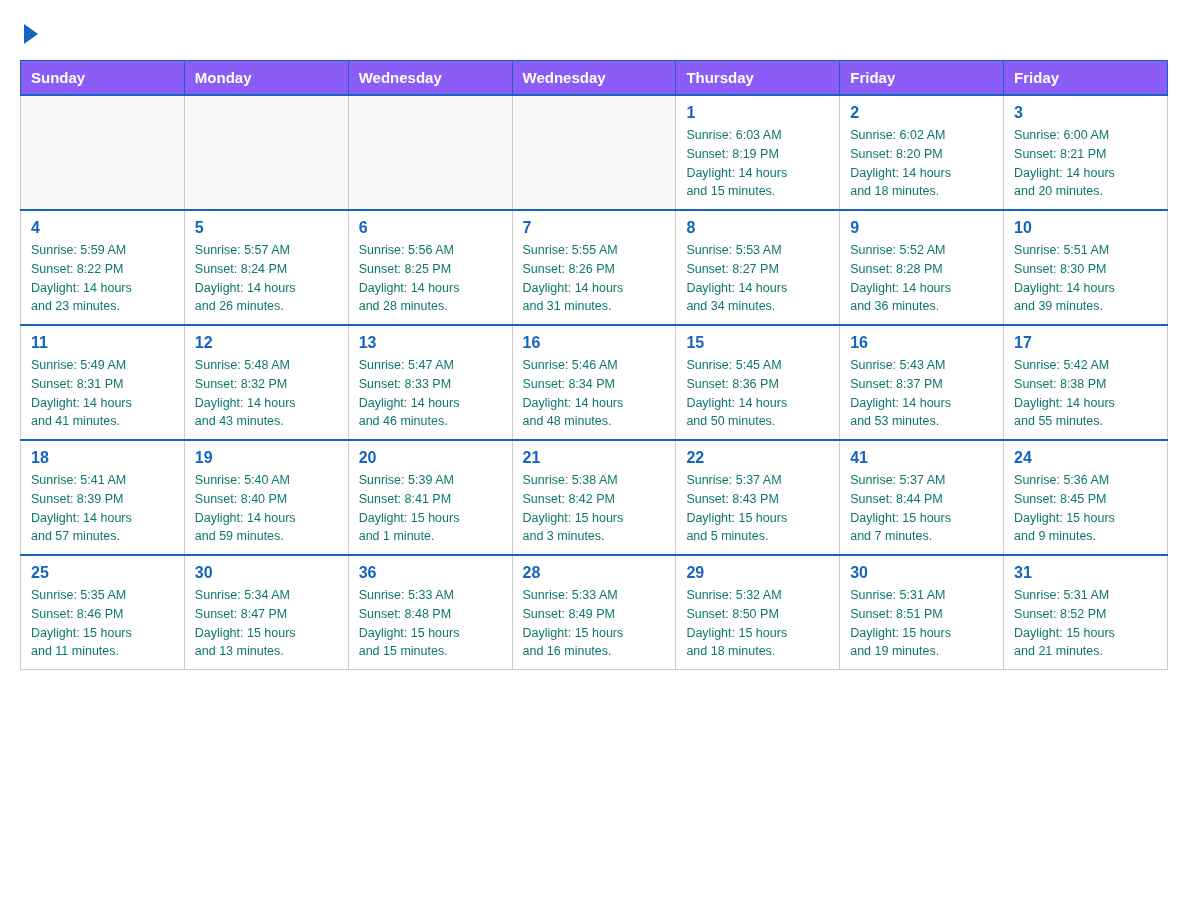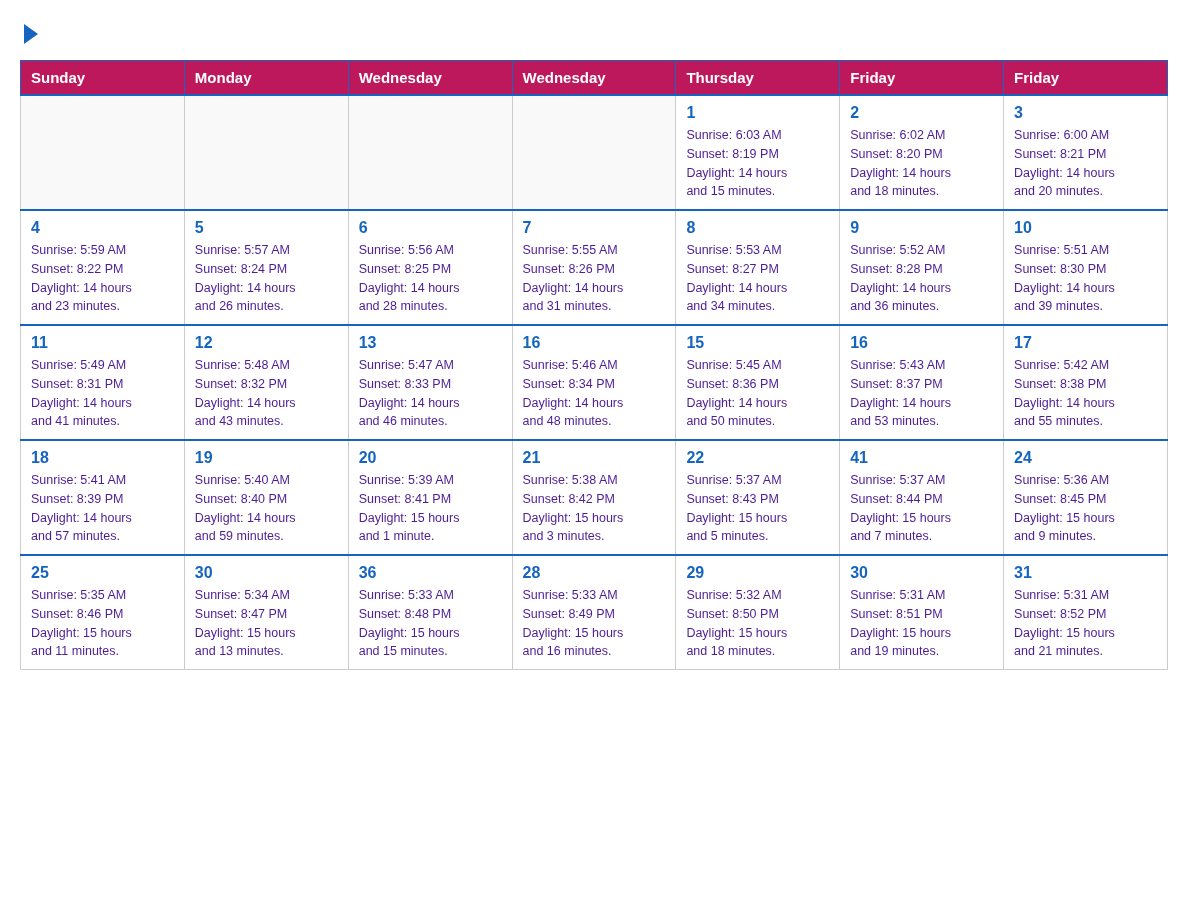--- a/index.html
+++ b/index.html
@@ -61,21 +61,21 @@
       font-size: 20px;
       color: #555;
       margin-top: 4px;
     }
     .calendar {
       width: 100%;
       border-collapse: collapse;
       border: 1px solid #1565c0;
     }
     .calendar th {
-      background-color: #be185d;
+      background-color: #8b5cf6;
       color: #fff;
       font-size: 15px;
       font-weight: bold;
       padding: 8px 10px;
       text-align: left;
       border: 1px solid #1565c0;
     }
     .calendar td {
       vertical-align: top;
       padding: 8px 10px;
@@ -89,21 +89,21 @@
       background: #f9f9f9;
     }
     .day-number {
       font-size: 16px;
       font-weight: bold;
       color: #1565c0;
       margin-bottom: 4px;
     }
     .day-info {
       font-size: 12.5px;
-      color: #4c1d95;
+      color: #0f766e;
       line-height: 1.5;
     }
     tr.week-row td {
       border-top: 2px solid #1565c0;
     }
   </style>
 </head>
 <body>
 
 <div class="header">

